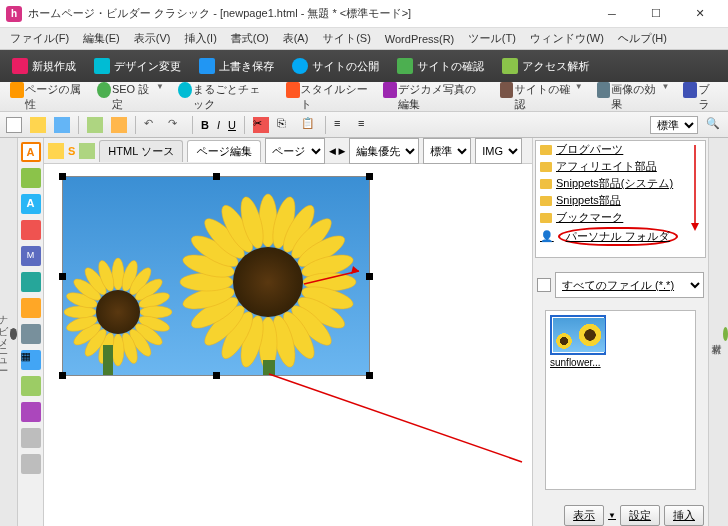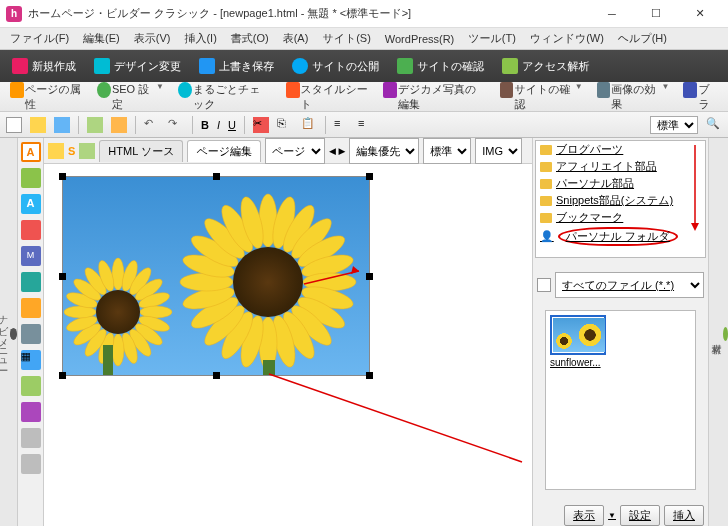--- a/index.html
+++ b/index.html
@@ -302,25 +302,25 @@
       <div class="tree-item">
           <span class="tree-folder"></span>
           <span>ブログパーツ</span>
         </div>
       <div class="tree-item">
           <span class="tree-folder"></span>
           <span>アフィリエイト部品</span>
         </div>
       <div class="tree-item">
           <span class="tree-folder"></span>
-          <span>パーソナル部品</span>
-        </div>
-      <div class="tree-item">
-          <span class="tree-folder"></span>
           <span>Snippets部品(システム)</span>
+        </div>
+      <div class="tree-item">
+          <span class="tree-folder"></span>
+          <span>Snippets部品</span>
         </div>
       <div class="tree-item">
           <span class="tree-folder"></span>
           <span>ブックマーク</span>
         </div>
       <div class="tree-item">
           <span style="color:#888">👤</span>
           <span class="tree-highlight">パーソナル フォルダ</span>
         </div>
       <svg class="annot" style="right:2px;top:4px" width="16" height="90">

